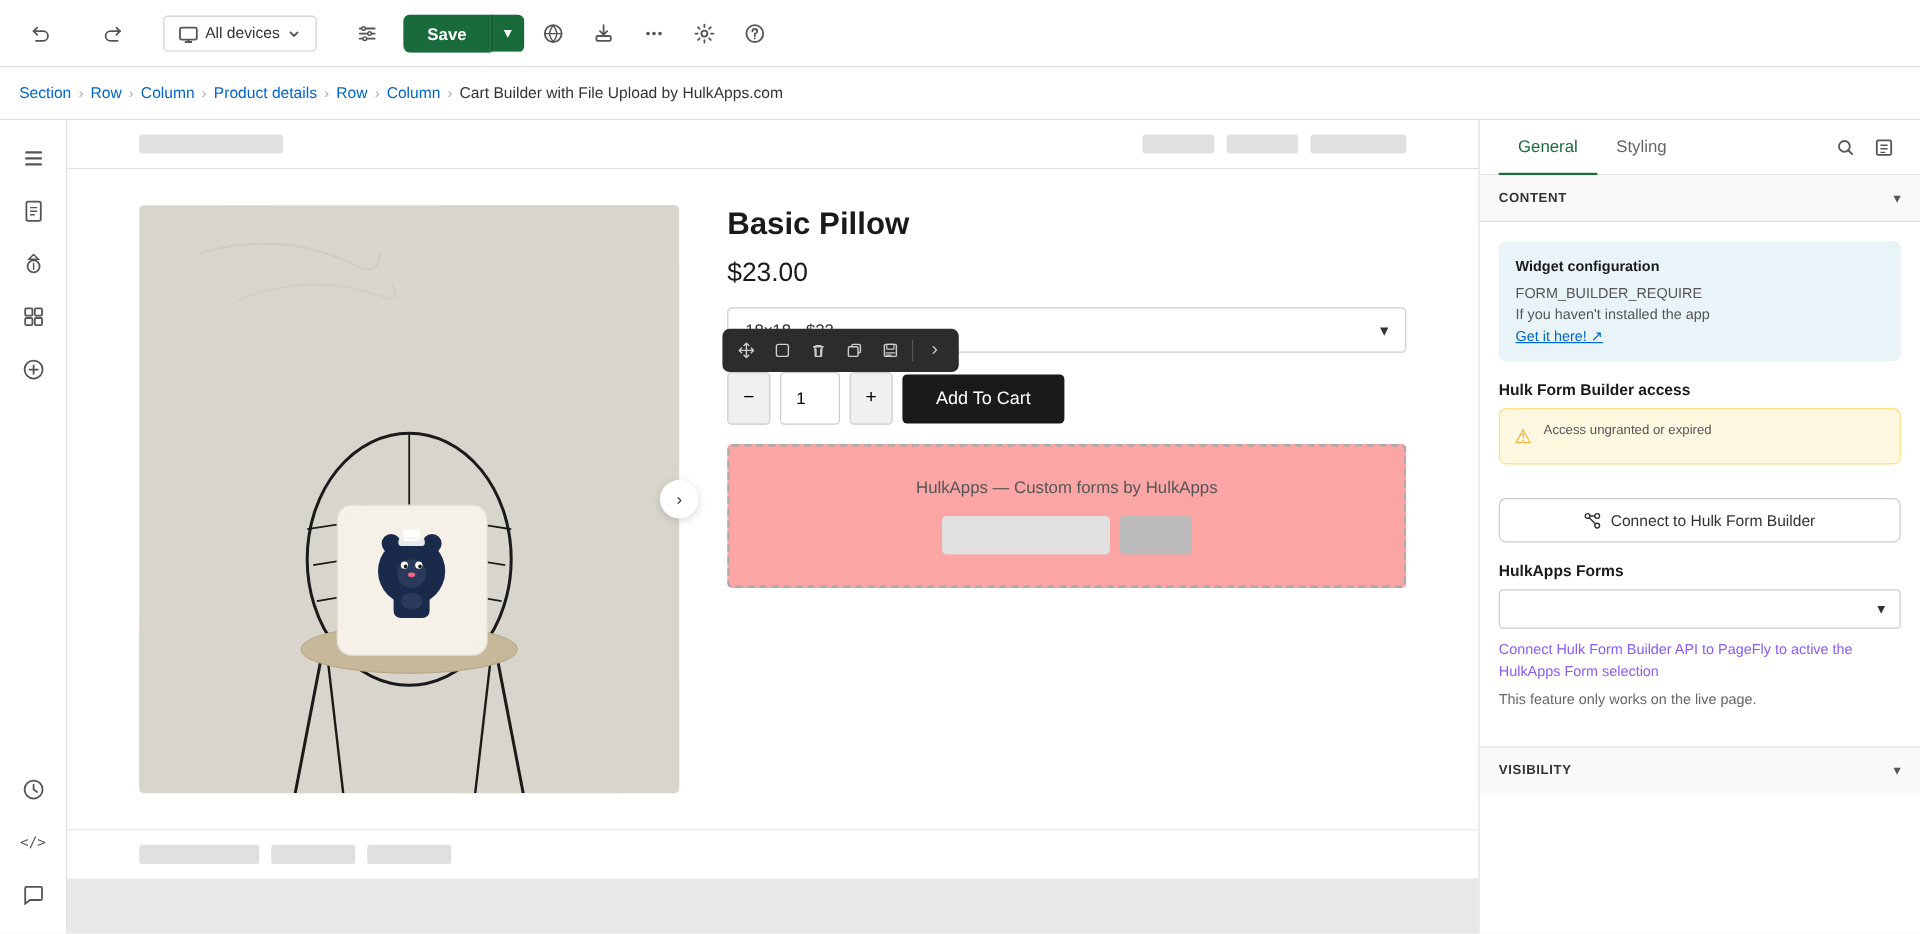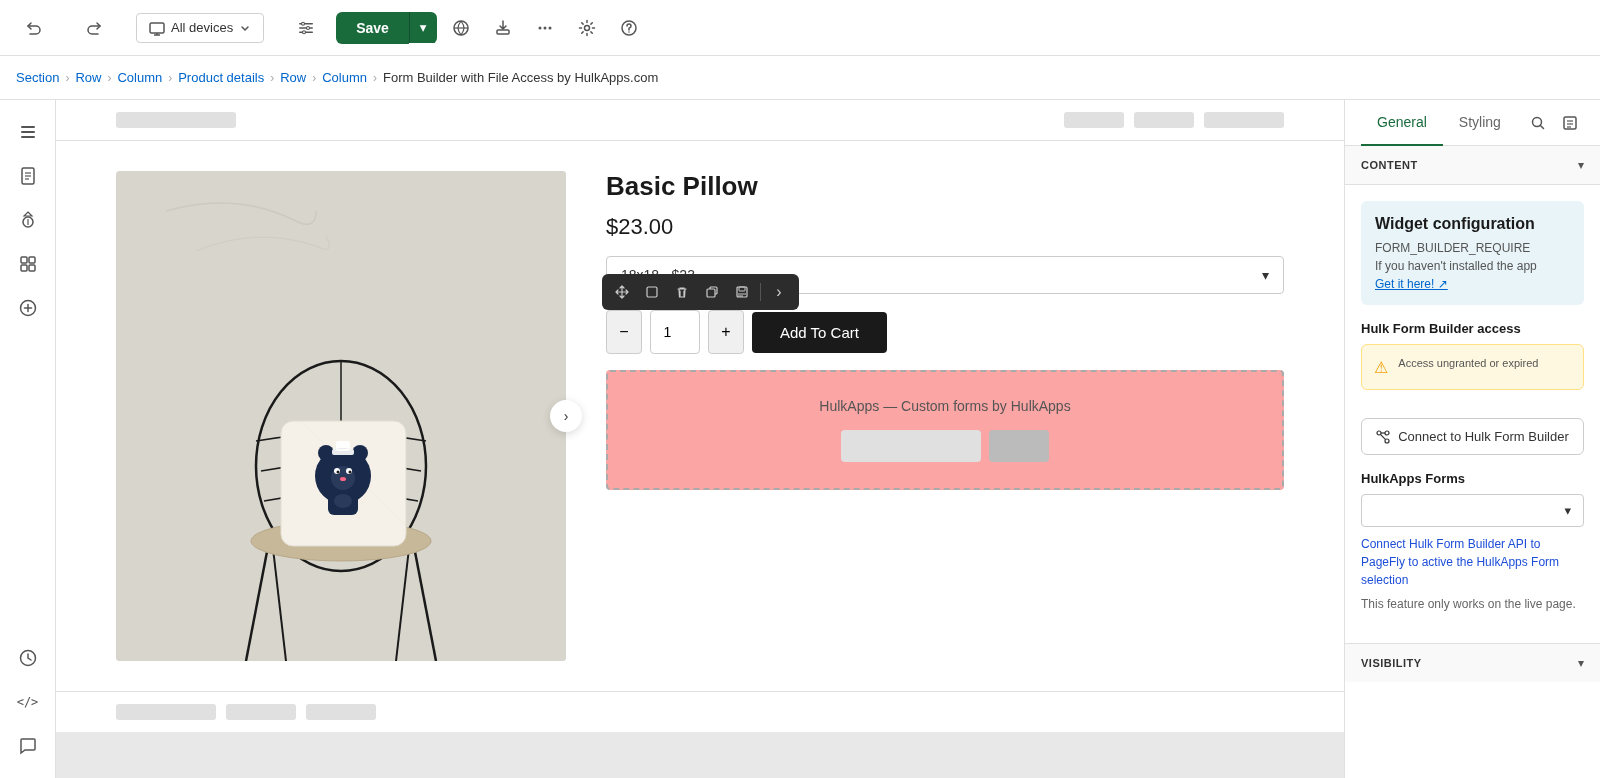--- a/index.html
+++ b/index.html
@@ -155,21 +155,21 @@
     .hulk-form-label { font-size: 14px; color: #555; }
     .hulk-form-inputs { display: flex; gap: 8px; }
     .hulk-text-input { width: 140px; height: 32px; background: #e0e0e0; border-radius: 4px; border: none; }
     .hulk-submit-btn { width: 60px; height: 32px; background: #bbb; border-radius: 4px; border: none; }
 
     
     .bottom-skeleton { width: 100%; background: #fff; padding: 12px 60px; display: flex; gap: 10px; border-top: 1px solid #e0e0e0; }
 
     
     .right-panel {
-      width: 256px; background: #fff; border-left: 1px solid #e0e0e0;
+      width: 368px; background: #fff; border-left: 1px solid #e0e0e0;
       display: flex; flex-direction: column; overflow-y: auto;
     }
     .right-panel-tabs {
       display: flex; border-bottom: 1px solid #e0e0e0; padding: 0 16px;
     }
     .right-tab {
       padding: 14px 16px; font-size: 14px; color: #666; cursor: pointer;
       border-bottom: 2px solid transparent; margin-bottom: -1px;
     }
     .right-tab.active { color: #1a6b3c; border-bottom-color: #1a6b3c; font-weight: 500; }
@@ -182,21 +182,21 @@
     }
     .right-section-title { font-size: 11px; font-weight: 700; color: #333; text-transform: uppercase; letter-spacing: 0.5px; }
     .right-section-chevron { color: #555; font-size: 12px; cursor: pointer; }
 
     .right-content { padding: 16px; }
 
     
     .widget-config-box {
       background: #e8f4f8; border-radius: 6px; padding: 14px; margin-bottom: 16px;
     }
-    .widget-config-title { font-size: 16px; font-weight: 600; color: #1a1a1a; margin-bottom: 8px; }
+    .widget-config-title { font-size: 12px; font-weight: 600; color: #1a1a1a; margin-bottom: 8px; }
     .widget-config-text { font-size: 12px; color: #555; margin-bottom: 4px; }
     .widget-config-link { font-size: 12px; color: #0066cc; cursor: pointer; text-decoration: underline; display: flex; align-items: center; gap: 4px; }
 
     
     .access-section { margin-bottom: 28px; }
     .access-title { font-size: 13px; font-weight: 600; color: #1a1a1a; margin-bottom: 8px; }
     .access-warning {
       background: #fff8e1; border: 1px solid #ffe082; border-radius: 6px;
       padding: 12px; display: flex; gap: 10px; align-items: flex-start;
       margin-bottom: 12px;
@@ -214,21 +214,21 @@
 
     
     .forms-section { margin-bottom: 16px; }
     .forms-title { font-size: 13px; font-weight: 600; color: #1a1a1a; margin-bottom: 8px; }
     .forms-select {
       width: 100%; padding: 8px 12px; border: 1px solid #ccc; border-radius: 4px;
       font-size: 13px; color: #333; background: #fff; cursor: pointer;
       display: flex; justify-content: space-between; align-items: center;
       margin-bottom: 8px;
     }
-    .forms-help { font-size: 12px; color: #1d4ed8; line-height: 1.5; margin-bottom: 8px; }
+    .forms-help { font-size: 12px; color: #8b5cf6; line-height: 1.5; margin-bottom: 8px; }
     .forms-note { font-size: 12px; color: #666; }
 
     
     .visibility-section {}
     .visibility-header {
       display: flex; justify-content: space-between; align-items: center;
       padding: 12px 16px; background: #f9f9f9; border-top: 1px solid #e0e0e0;
       cursor: pointer;
     }
     .visibility-title { font-size: 11px; font-weight: 700; color: #333; text-transform: uppercase; letter-spacing: 0.5px; }
@@ -322,21 +322,21 @@
   <span class="breadcrumb-item">Row</span>
   <span class="breadcrumb-sep">›</span>
   <span class="breadcrumb-item">Column</span>
   <span class="breadcrumb-sep">›</span>
   <span class="breadcrumb-item">Product details</span>
   <span class="breadcrumb-sep">›</span>
   <span class="breadcrumb-item">Row</span>
   <span class="breadcrumb-sep">›</span>
   <span class="breadcrumb-item">Column</span>
   <span class="breadcrumb-sep">›</span>
-  <span class="breadcrumb-last">Form Builder with File Access by HulkApps.com</span>
+  <span class="breadcrumb-last">Cart Builder with File Upload by HulkApps.com</span>
 </div>
 
 <div class="main-layout">
 
   <div class="left-sidebar">
     <div class="sidebar-icon">
       <svg width="20" height="20" viewBox="0 0 20 20" fill="none">
           <rect x="3" y="4" width="14" height="2" rx="1" fill="#555"></rect>
           <rect x="3" y="9" width="14" height="2" rx="1" fill="#555"></rect>
           <rect x="3" y="14" width="14" height="2" rx="1" fill="#555"></rect>

